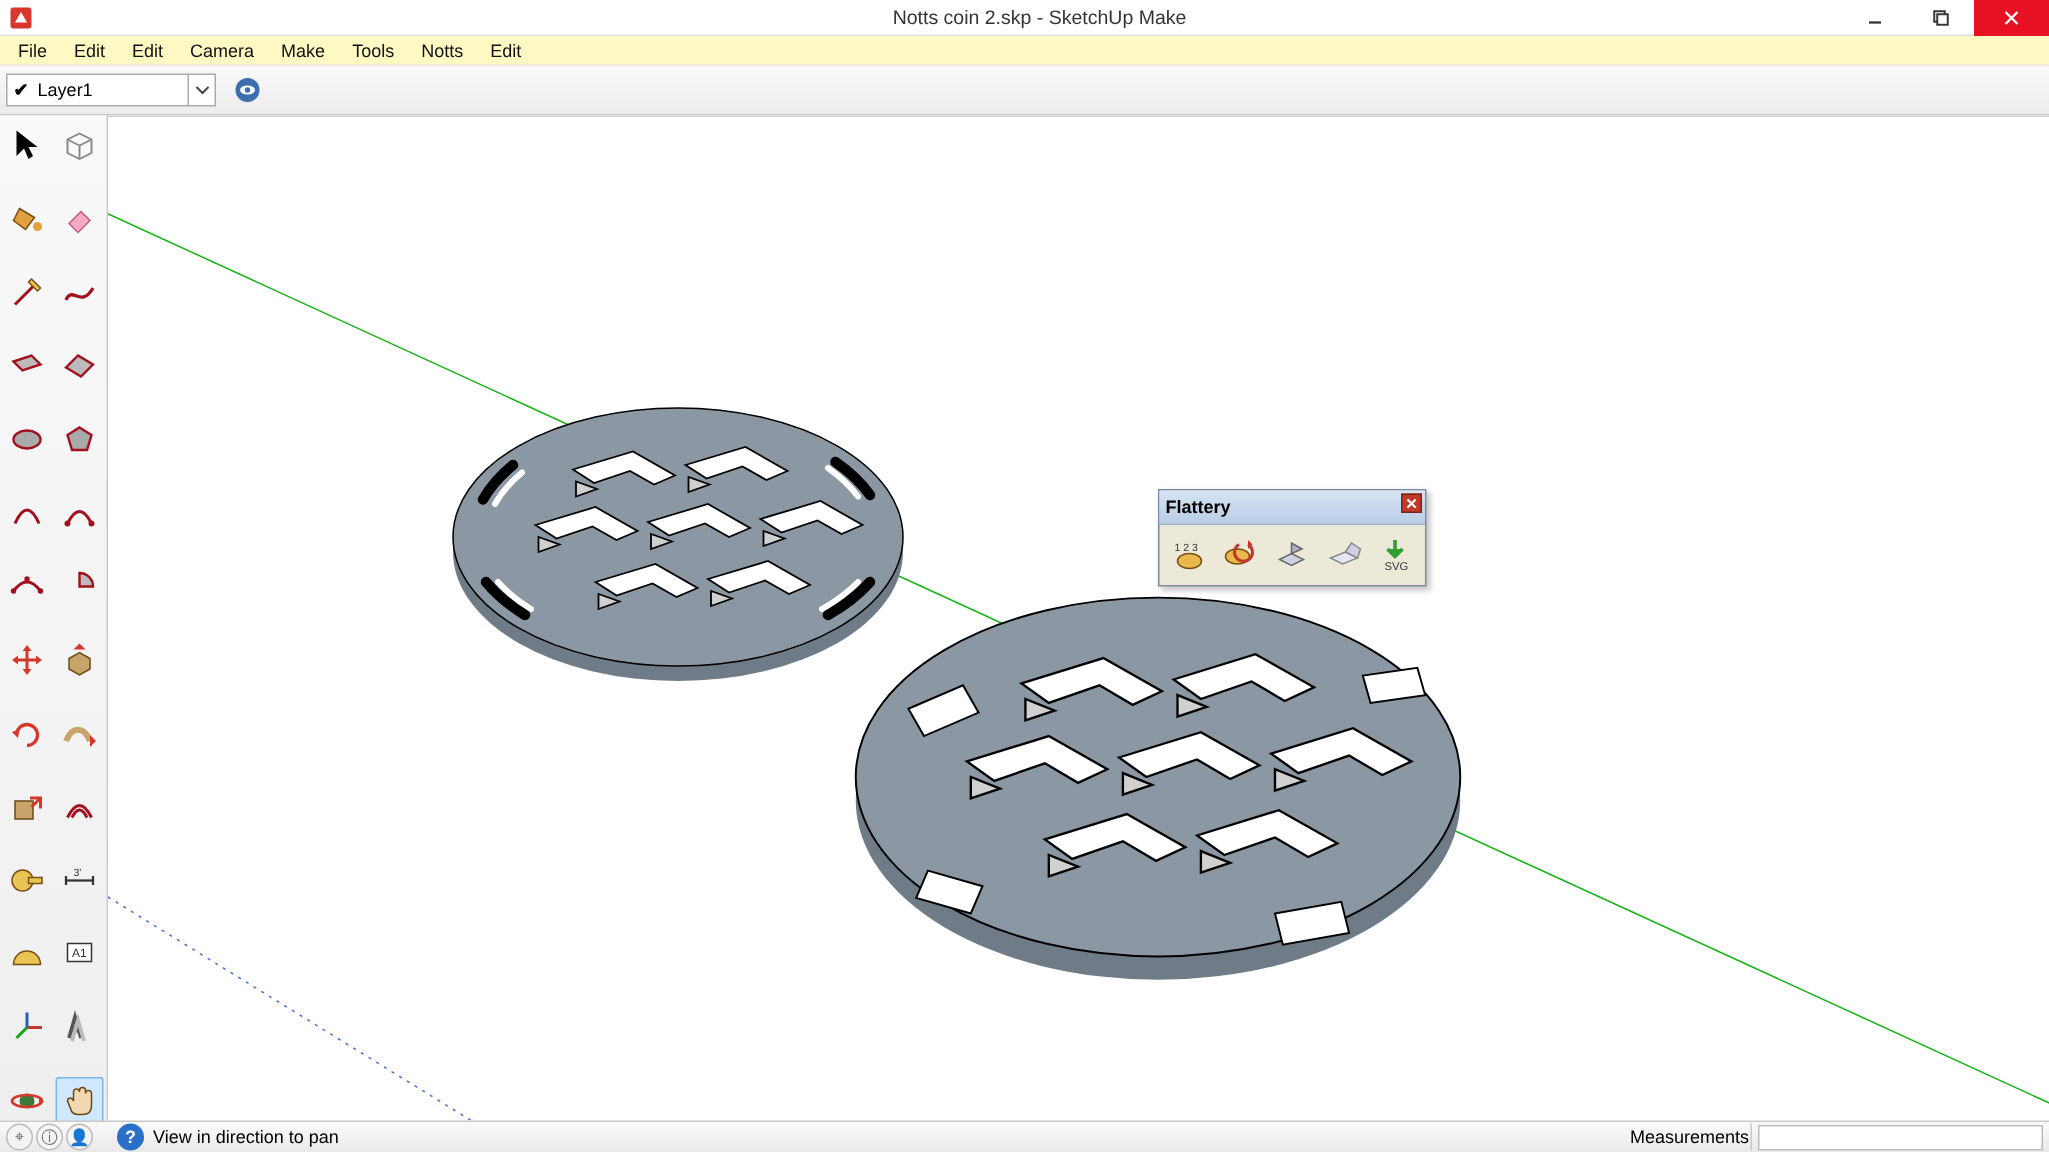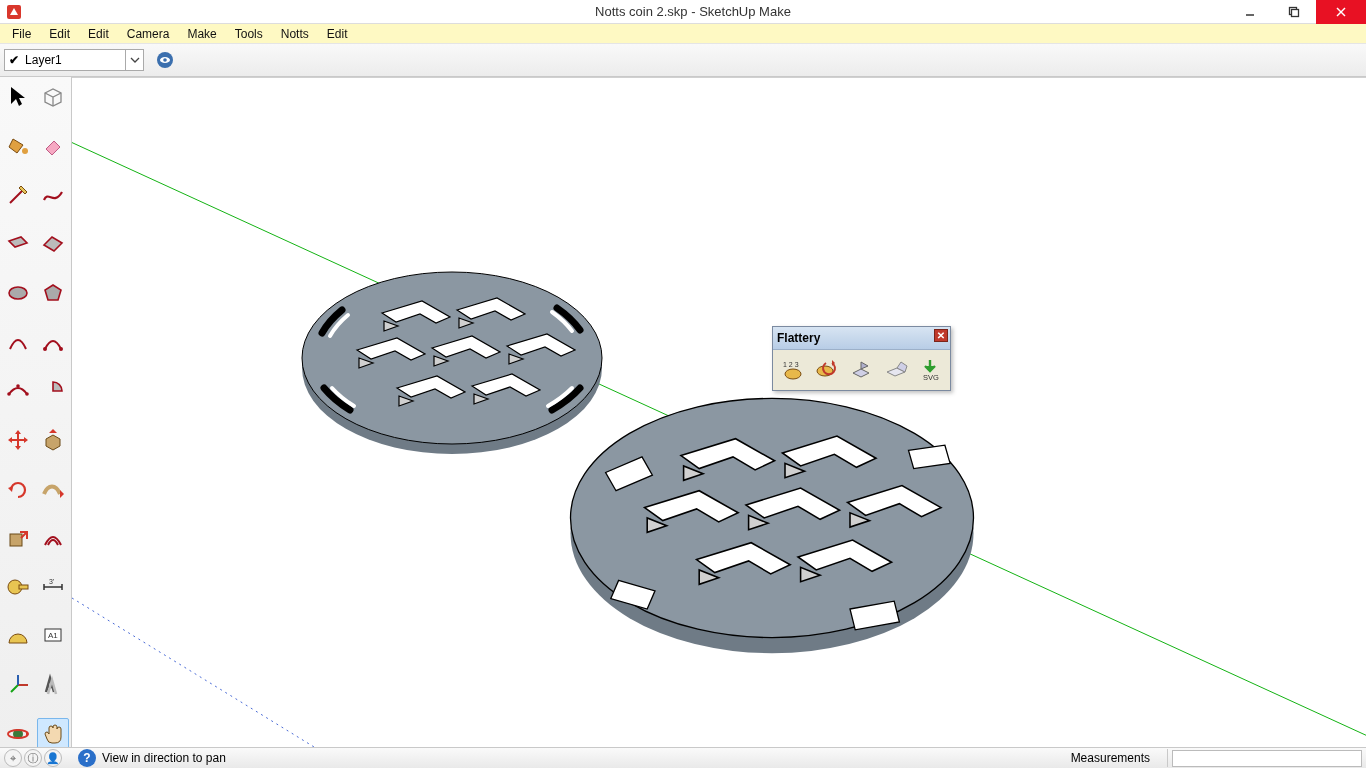--- a/index.html
+++ b/index.html
@@ -191,21 +191,21 @@
   .statusbar .sb-icon {
     width:18px;height:18px;border:1px solid #bbb;border-radius:9px;
     display:flex;align-items:center;justify-content:center;
     background:#f4f4f4; color:#666; font-size:11px;
   }
   .statusbar .help-icon {
     width:18px;height:18px;border-radius:9px;background:#2a6fc9;color:#fff;
     display:flex;align-items:center;justify-content:center;font-weight:bold;
   }
   .statusbar .measure-label {
-    position:absolute; right:216px;
+    position:absolute; right:200px;
   }
   .statusbar .measure-box {
     position:absolute; right:4px; width:190px; height:17px;
     background:#fff; border:1px solid #bbb;
   }
   .statusbar .sep {
     position:absolute; right:198px; width:1px; height:18px; background:#c9c9c9;
   }
 </style>
 </head>

